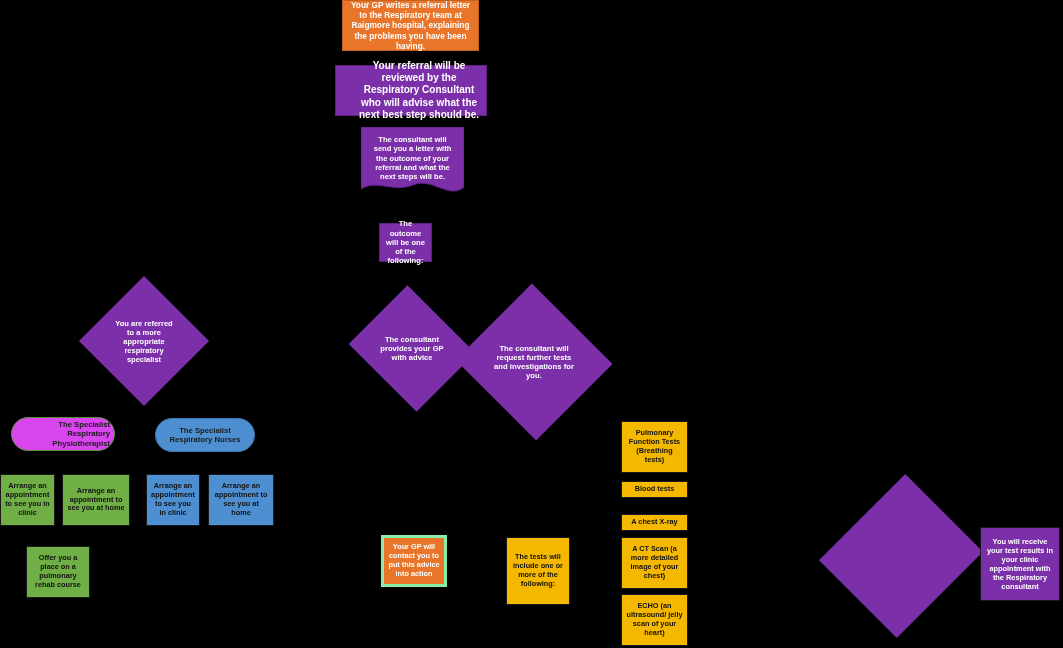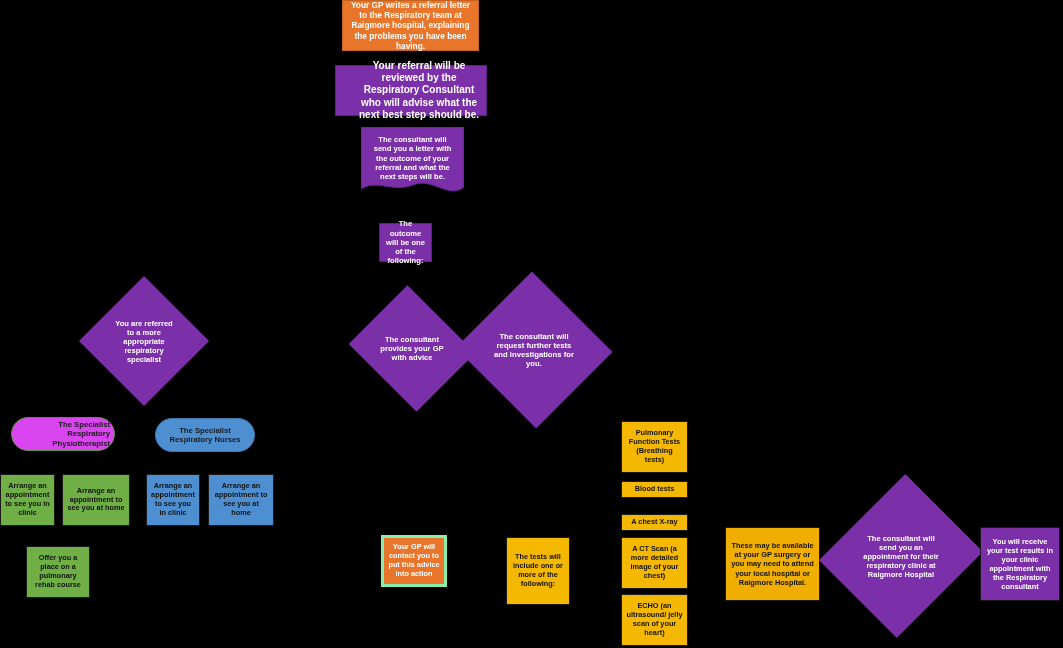--- a/index.html
+++ b/index.html
@@ -128,21 +128,21 @@
   <div class="diamond" style="left:98px; top:295px; width:92px; height:92px;">
     <span class="shape"></span>
     <span class="dtext" style="font-size:7.5px;">You are referred to a more appropriate respiratory specialist</span>
   </div>
 
   <div class="diamond" style="left:364px; top:307px; width:96px; height:83px;">
     <span class="shape"></span>
     <span class="dtext" style="font-size:7.6px;">The consultant provides your GP with advice</span>
   </div>
 
-  <div class="diamond" style="left:477px; top:296px; width:114px; height:108px;justify-content:center;">
+  <div class="diamond" style="left:477px; top:308px; width:114px; height:108px;justify-content:center;">
     <span class="shape"></span>
     <span class="dtext" style="font-size:7.7px;">The consultant will request further tests and investigations for you.</span>
   </div>
 
   <div class="node pill pill-green" style="left:11px; top:417px; width:104px; height:34px; font-size:7.7px;">The Specialist Respiratory Physiotherapist</div>
 
   <div class="node pill pill-blue" style="left:155px; top:418px; width:100px; height:34px; font-size:7.7px;">The Specialist Respiratory Nurses</div>
 
   <div class="node box-green" style="left:0px; top:474px; width:55px; height:52px; font-size:7.3px;">Arrange an appointment to see you in clinic</div>
 
@@ -161,22 +161,20 @@
   <div class="node box-yellow" style="left:621px; top:421px; width:67px; height:52px; font-size:7.3px;">Pulmonary Function Tests (Breathing tests)</div>
 
   <div class="node box-yellow" style="left:621px; top:481px; width:67px; height:17px; font-size:7.3px;">Blood tests</div>
 
   <div class="node box-yellow" style="left:621px; top:514px; width:67px; height:17px; font-size:7.3px;">A chest X-ray</div>
 
   <div class="node box-yellow" style="left:621px; top:537px; width:67px; height:52px; font-size:7.3px;">A CT Scan (a more detailed image of your chest)</div>
 
   <div class="node box-yellow" style="left:621px; top:594px; width:67px; height:52px; font-size:7.3px;">ECHO (an ultrasound/ jelly scan of your heart)</div>
 
-  <div class="node box-gold" style="left:725px; top:527px; width:95px; height:74px; font-size:7.4px;">These may be available at your GP surgery or you may need to attend your local hospital or Raigmore Hospital.</div>
 
   <div class="diamond" style="left:846px; top:495px; width:110px; height:122px;">
     <span class="shape"></span>
-    <span class="dtext" style="font-size:7.5px; width:78%;">The consultant will send you an appointment for their respiratory clinic at Raigmore Hospital</span>
   </div>
 
   <div class="node box-purple" style="left:980px; top:527px; width:80px; height:74px; font-size:7.4px;">You will receive your test results in your clinic appointment with the Respiratory consultant</div>
 
 </div>
 
 </body></html>

